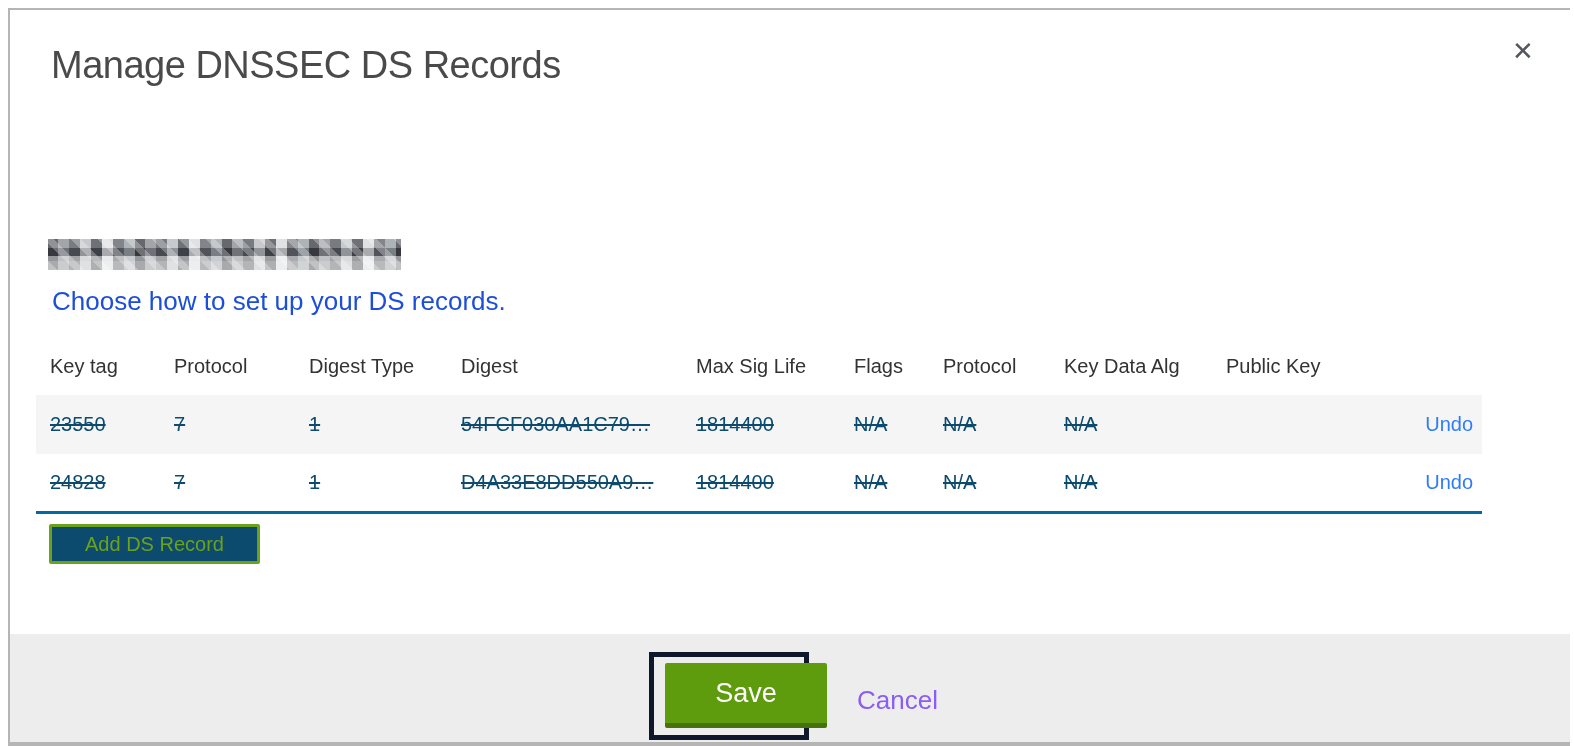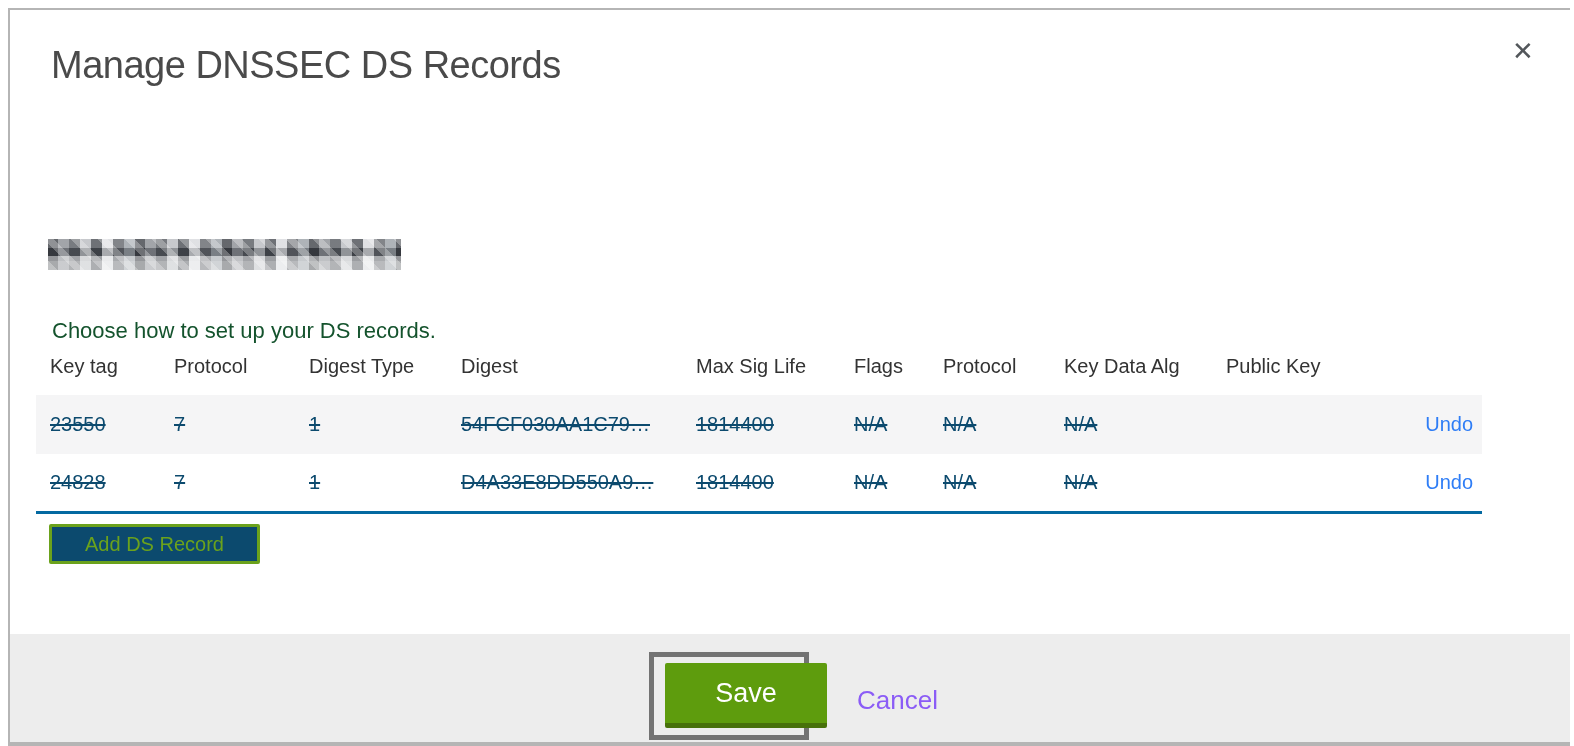--- a/index.html
+++ b/index.html
@@ -28,21 +28,21 @@
   
   .redacted-domain {
     position:absolute; left:38px; top:229px; width:353px; height:31px;
     background:
       linear-gradient(to bottom, rgba(255,255,255,0) 0 72%, rgba(255,255,255,.55) 72% 100%),
       repeating-linear-gradient(45deg, rgba(255,255,255,.28) 0 7px, rgba(0,0,0,0) 7px 19px),
       repeating-linear-gradient(0deg, rgba(255,255,255,0) 0 9px, rgba(255,255,255,.45) 9px 14px, rgba(25,28,33,.25) 14px 22px, rgba(255,255,255,.2) 22px 31px),
       repeating-linear-gradient(90deg, #3f4248 0 10px, #8b8e94 10px 21px, #565a60 21px 32px, #b9bcc0 32px 43px, #4a4e54 43px 54px, #d8dadd 54px 65px, #63666c 65px 76px, #9aa0a6 76px 87px);
   }
 
-  .subtitle { position:absolute; left:38px; top:304px; font-size:22px; color:#14532d; }
+  .subtitle { position:absolute; left:38px; top:272px; font-size:26px; color:#1d4ed8; }
 
   
   .tbl { position:absolute; left:22px; top:330px; width:1454px; font-size:20px; }
   .tr {
     display:grid;
     grid-template-columns:130px 135px 152px 235px 158px 89px 121px 162px 150px 122px;
     align-items:center;
   }
   .tr.head { height:51px; color:#333; }
   .tr.head .cell { position:relative; top:-3px; }
@@ -59,21 +59,21 @@
   .add-btn {
     position:absolute; left:39px; top:514px; width:211px; height:40px;
     background:#0c4a6e; border:3px solid #6ba21c; border-radius:2px;
     color:#6ba21c; font-size:20px; font-family:inherit; cursor:pointer;
   }
 
   
   .footer { position:absolute; left:0; top:624px; width:1565px; height:116px; background:#ededed; }
   .annotation-box {
     position:absolute; left:639px; top:18px; width:160px; height:88px;
-    border:5px solid #737373; pointer-events:none;
+    border:5px solid #0f172a; pointer-events:none;
   }
   .save-btn {
     position:absolute; left:11px; top:6px; width:162px; height:65px;
     background:#5e9c0d; border:none; border-bottom:5px solid #47710a; border-radius:2px;
     color:#fff; font-size:27px; font-family:inherit; cursor:pointer; pointer-events:auto;
   }
   .cancel-link {
     position:absolute; left:843px; top:47px; font-size:26px; color:#8b5cf6;
     cursor:pointer; text-decoration:none;
   }

